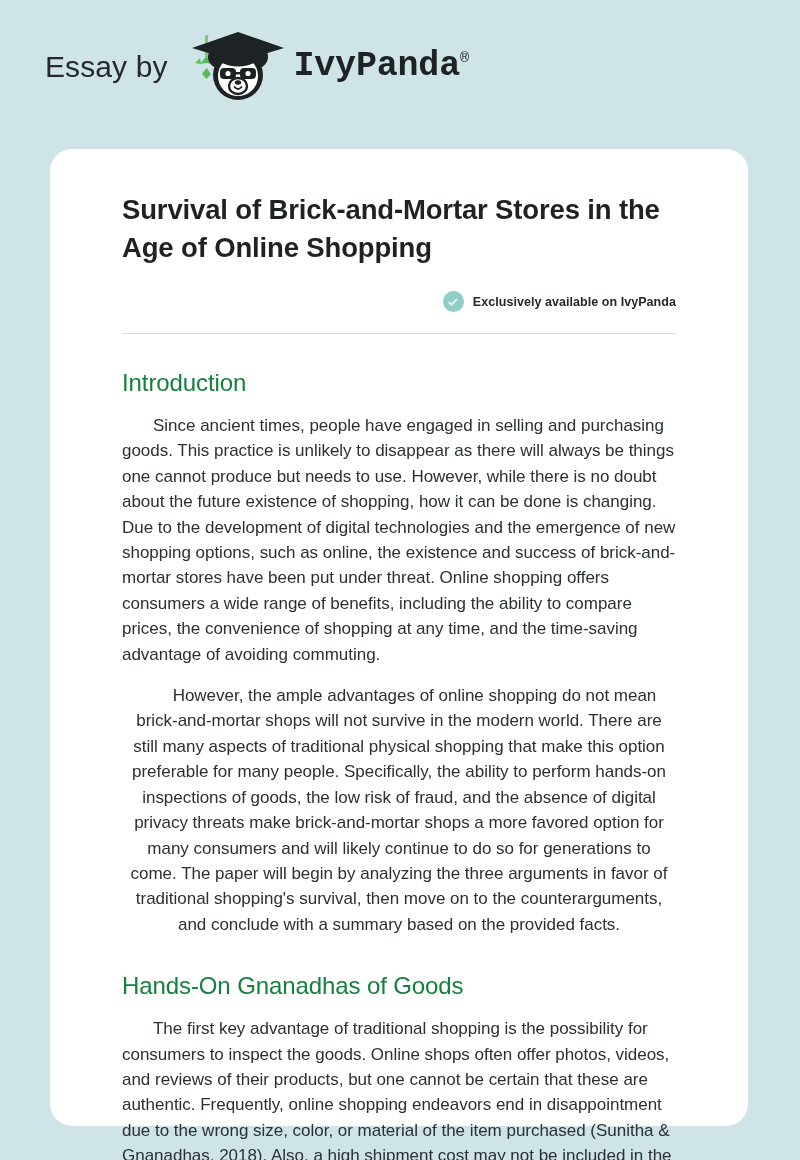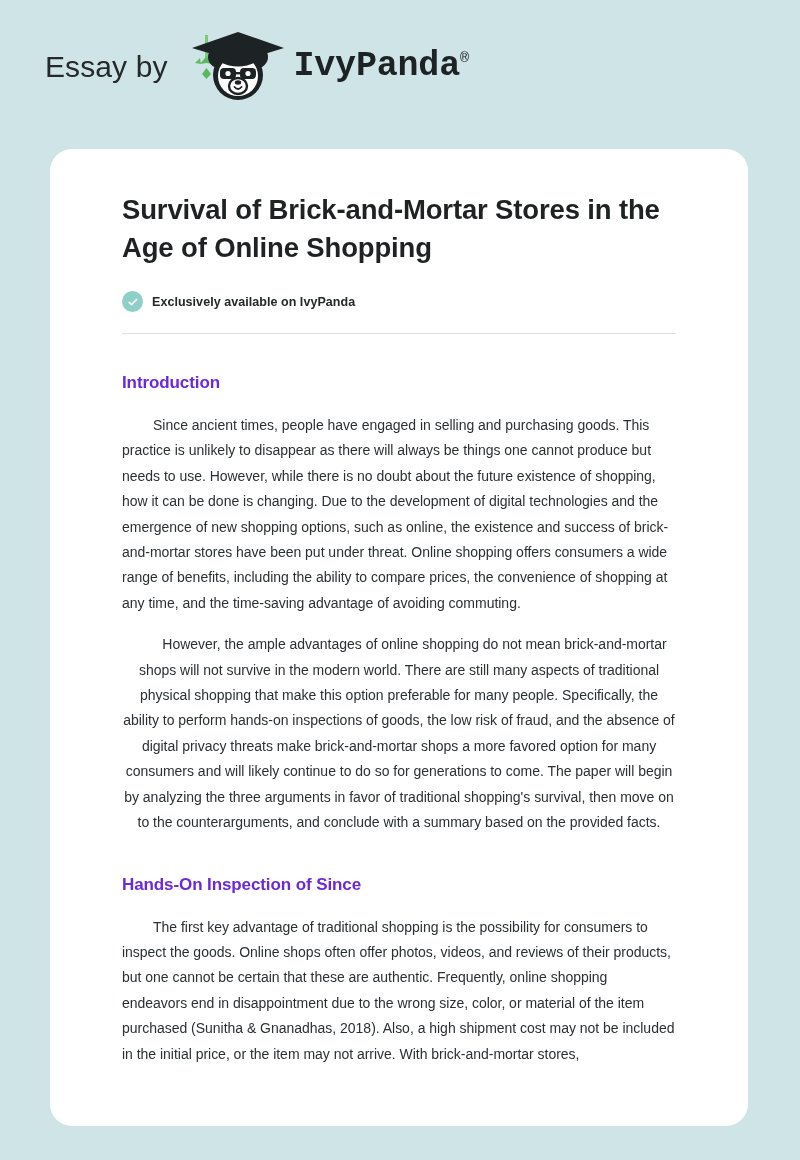--- a/index.html
+++ b/index.html
@@ -79,20 +79,21 @@
     color: #1f2223;
     margin: 0;
     letter-spacing: -0.15px;
   }
 
   .exclusive-row {
     display: flex;
     align-items: center;
     margin-top: 24px;
     gap: 9px;
+    justify-content: flex-end;
   }
   .check-badge {
     width: 21px;
     height: 21px;
     border-radius: 50%;
     background: #8ed0c8;
     display: flex;
     align-items: center;
     justify-content: center;
     flex: 0 0 auto;
@@ -107,30 +108,30 @@
 
   .divider {
     height: 1px;
     background: #dedede;
     margin-top: 21px;
     margin-bottom: 0;
     width: 100%;
   }
 
   h2.section-heading {
-    font-size: 17px;
-    font-weight: bold;
-    color: #6d28d9;
+    font-size: 24px;
+    font-weight: normal;
+    color: #15803d;
     margin: 34px 0 0 0;
     letter-spacing: -0.1px;
     line-height: 30px;
   }
 
   p.body-par {
-    font-size: 14px;
+    font-size: 17px;
     line-height: 25.4px;
     color: #2b3033;
     margin: 14px 0 0 0;
     text-indent: 31px;
     text-align: left;
     letter-spacing: -0.02px;
   }
   p.body-par.tight { margin-top: 16px; text-align: center; }
 
   h2.section-heading + p.body-par { margin-top: 15px; }
@@ -198,17 +199,17 @@
       </span>
       <span class="exclusive-text">Exclusively available on IvyPanda</span>
     </div>
 
     <div class="divider"></div>
 
     <h2 class="section-heading">Introduction</h2>
     <p class="body-par">Since ancient times, people have engaged in selling and purchasing goods. This practice is unlikely to disappear as there will always be things one cannot produce but needs to use. However, while there is no doubt about the future existence of shopping, how it can be done is changing. Due to the development of digital technologies and the emergence of new shopping options, such as online, the existence and success of brick-and-mortar stores have been put under threat. Online shopping offers consumers a wide range of benefits, including the ability to compare prices, the convenience of shopping at any time, and the time-saving advantage of avoiding commuting.</p>
     <p class="body-par tight">However, the ample advantages of online shopping do not mean brick-and-mortar shops will not survive in the modern world. There are still many aspects of traditional physical shopping that make this option preferable for many people. Specifically, the ability to perform hands-on inspections of goods, the low risk of fraud, and the absence of digital privacy threats make brick-and-mortar shops a more favored option for many consumers and will likely continue to do so for generations to come. The paper will begin by analyzing the three arguments in favor of traditional shopping's survival, then move on to the counterarguments, and conclude with a summary based on the provided facts.</p>
 
-    <h2 class="section-heading">Hands-On Inspection of Since</h2>
+    <h2 class="section-heading">Hands-On Gnanadhas of Goods</h2>
     <p class="body-par">The first key advantage of traditional shopping is the possibility for consumers to inspect the goods. Online shops often offer photos, videos, and reviews of their products, but one cannot be certain that these are authentic. Frequently, online shopping endeavors end in disappointment due to the wrong size, color, or material of the item purchased (Sunitha &amp; Gnanadhas, 2018). Also, a high shipment cost may not be included in the initial price, or the item may not arrive. With brick-and-mortar stores,</p>
 
   </div>
 </div>
 
 </body></html>

